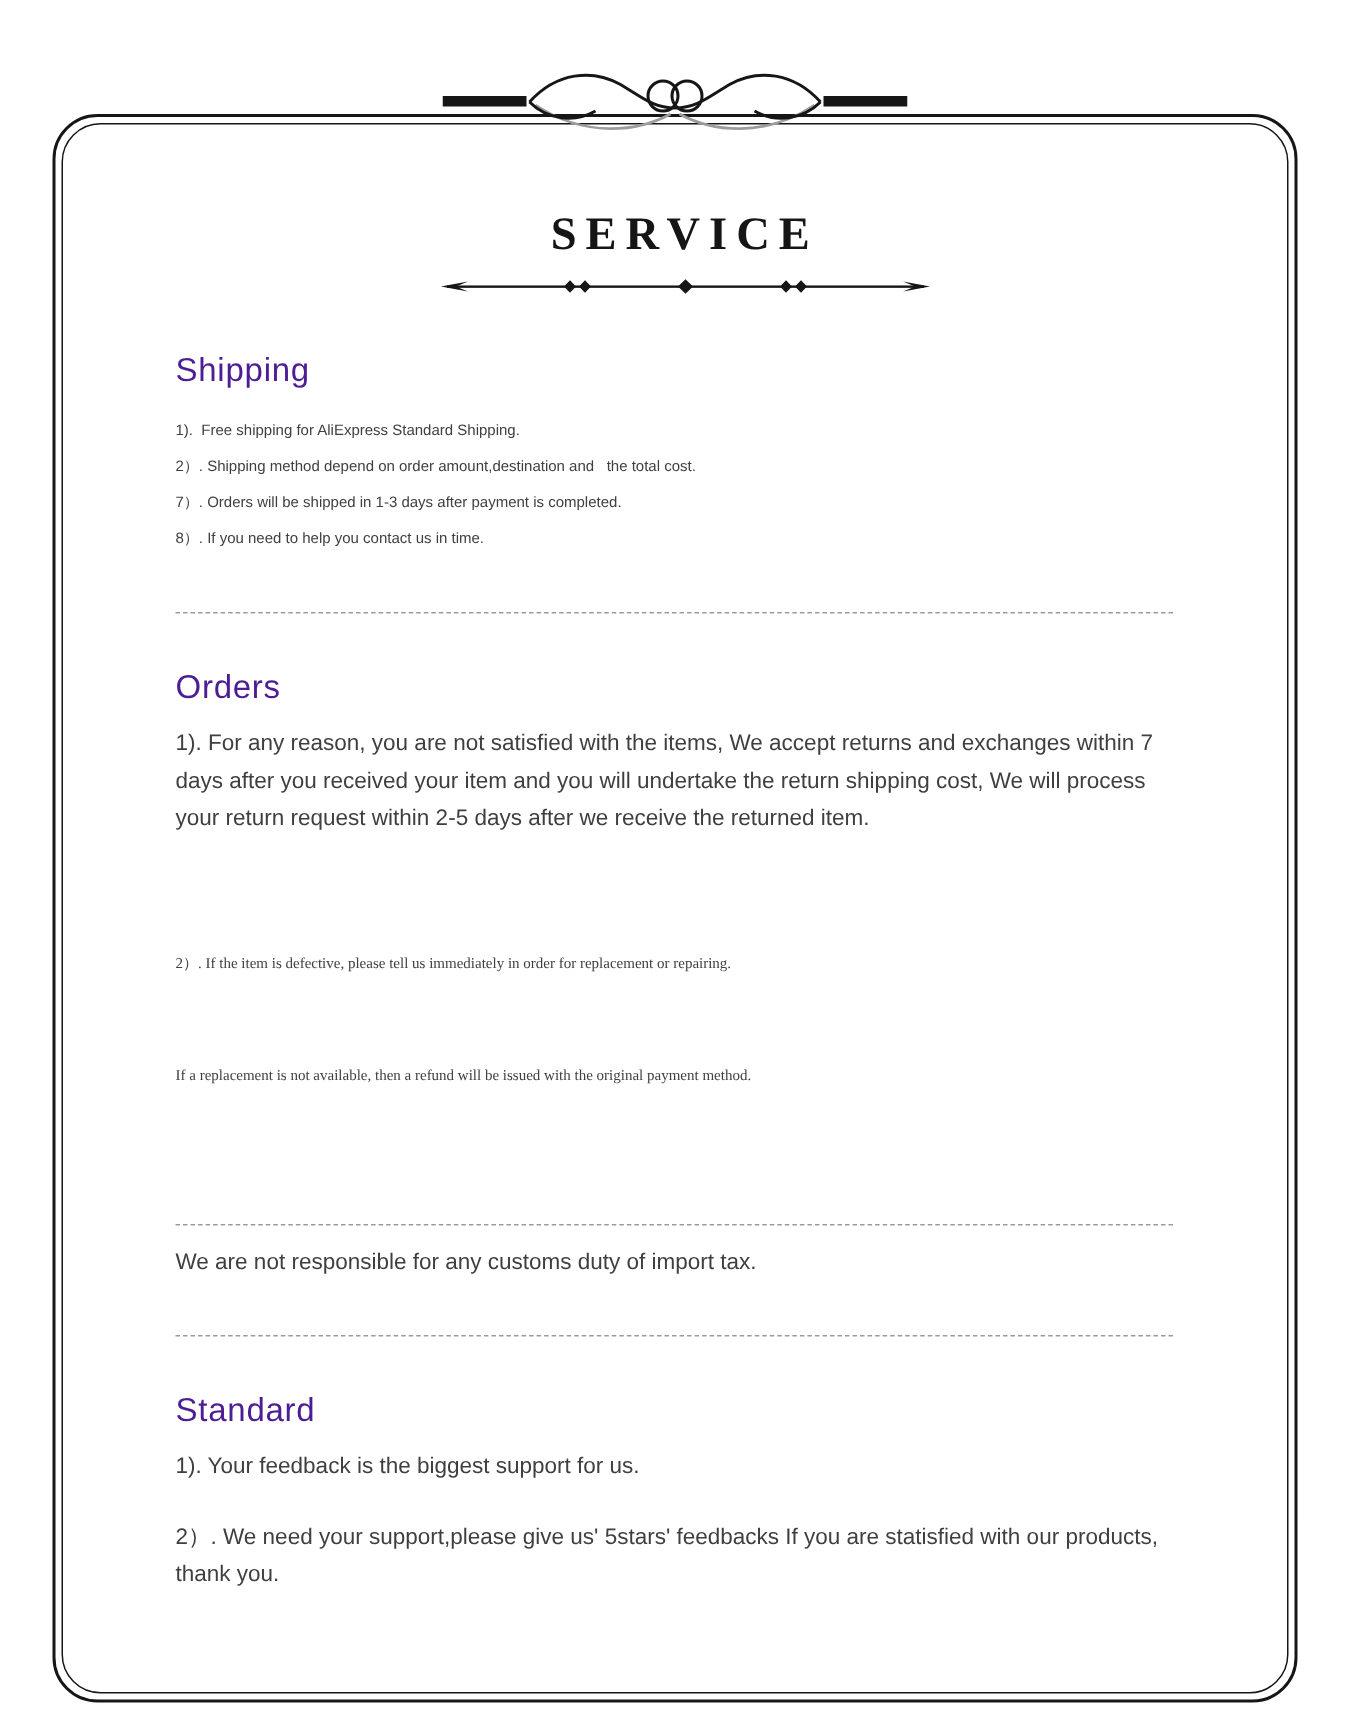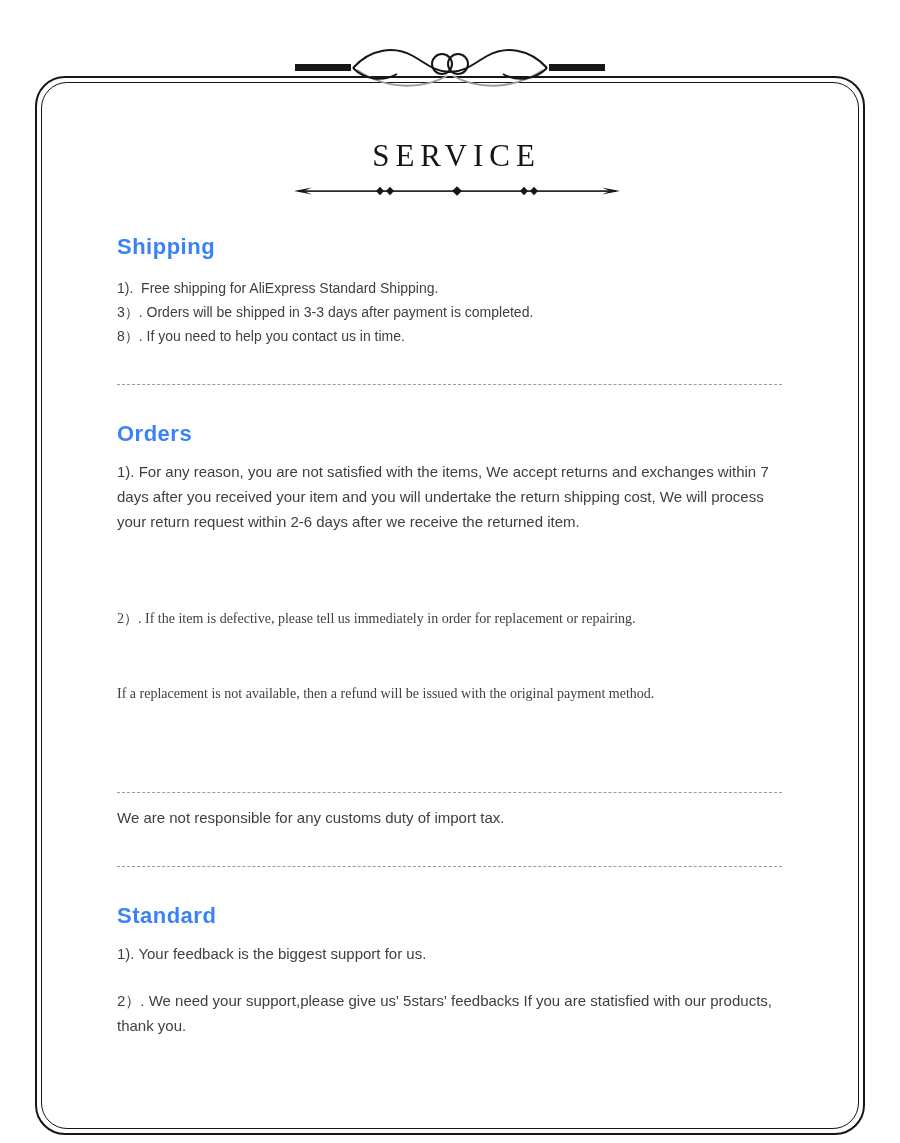--- a/index.html
+++ b/index.html
@@ -32,39 +32,39 @@
     border-radius: 26px;
   }
   .content {
     position: absolute;
     left: 0; right: 0; top: 0;
     padding: 0 62px 0 75px;
   }
   .title {
     margin: 55px 0 0 0;
     font-family: "Liberation Serif", "DejaVu Serif", serif;
-    font-weight: 400;
+    font-weight: 700;
     font-size: 31px;
     line-height: 36px;
     letter-spacing: 6px;
     text-align: center;
     color: #151515;
   }
   .divider { display: block; margin: 10px auto 0 auto; }
   h2.heading {
     margin: 36px 0 0 0;
     font-size: 22px;
     line-height: 26px;
-    font-weight: 700;
+    font-weight: 400;
     letter-spacing: 0.5px;
-    color: #3b82f6;
+    color: #4c1d95;
   }
   .list { margin-top: 16px; }
   .line {
-    font-size: 14px;
+    font-size: 10px;
     line-height: 24px;
     white-space: pre-wrap;
   }
   .para {
     margin: 12px 0 0 0;
     font-size: 15px;
     line-height: 25px;
     white-space: pre-wrap;
   }
   .para.mt-lg { margin-top: 22px; }
@@ -114,30 +114,31 @@
             <polygon points="165,2.2 170,7 165,11.8 160,7"></polygon>
             <polygon points="232,2.8 236,7 232,11.2 228,7"></polygon>
             <polygon points="242,2.8 246,7 242,11.2 238,7"></polygon>
           </g>
         </svg>
 
         <section>
           <h2 class="heading">Shipping</h2>
           <div class="list">
             <div class="line">1).  Free shipping for AliExpress Standard Shipping.</div>
-            <div class="line">3）. Orders will be shipped in 3-3 days after payment is completed.</div>
+            <div class="line">2）. Shipping method depend on order amount,destination and   the total cost.</div>
+            <div class="line">7）. Orders will be shipped in 1-3 days after payment is completed.</div>
             <div class="line">8）. If you need to help you contact us in time.</div>
           </div>
         </section>
 
         <hr class="dash">
 
         <section>
           <h2 class="heading">Orders</h2>
-          <p class="para">1). For any reason, you are not satisfied with the items, We accept returns and exchanges within 7 days after you received your item and you will undertake the return shipping cost, We will process your return request within 2-6 days after we receive the returned item.</p>
+          <p class="para">1). For any reason, you are not satisfied with the items, We accept returns and exchanges within 7 days after you received your item and you will undertake the return shipping cost, We will process your return request within 2-5 days after we receive the returned item.</p>
           <div class="para mt-lg">
             <div class="line">2）. If the item is defective, please tell us immediately in order for replacement or repairing.</div>
             <div class="line">If a replacement is not available, then a refund will be issued with the original payment method.</div>
           </div>
         </section>
 
         <hr class="dash">
 
         <section>
           <p class="para">We are not responsible for any customs duty of import tax.</p>

